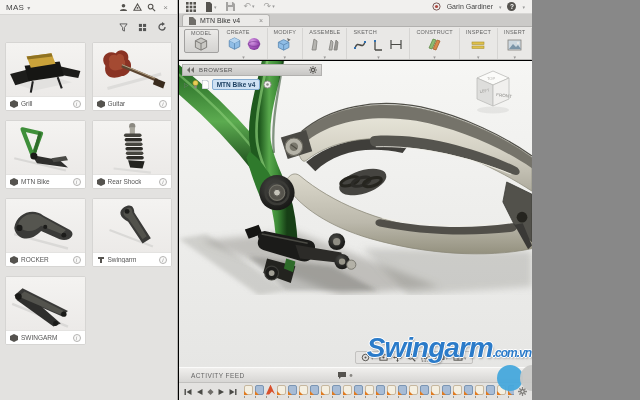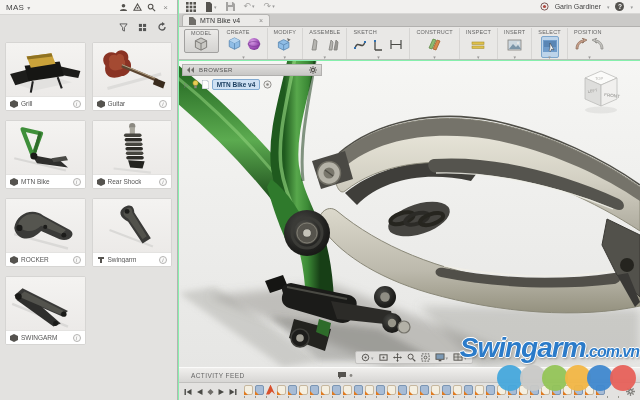--- a/index.html
+++ b/index.html
@@ -1,18 +1,18 @@
 <!DOCTYPE html>
 <html><head>
 <meta charset="utf-8">
 <style>
   html,body{margin:0;padding:0;background:#888;}
   *{box-sizing:border-box;}
-  .screen{position:relative;width:640px;height:400px;overflow:hidden;
-    font-family:"Liberation Sans",sans-serif;background:#86efac;-webkit-font-smoothing:antialiased;}
+  .screen{position:relative;width:532px;height:400px;overflow:hidden;
+    font-family:"Liberation Sans",sans-serif;background:#000000;-webkit-font-smoothing:antialiased;}
 
   
   .data-panel{position:absolute;left:0;top:0;width:178px;height:400px;
     background:#e3e2e0;border-right:1px solid #b5b4b2;}
   .dp-header{height:15px;background:#f4f3f1;border-bottom:1px solid #d7d6d4;
     display:flex;align-items:center;padding:0 6px;gap:3px;}
   .dp-title{font-size:8px;color:#444;letter-spacing:.3px;}
   .dp-caret{font-size:6px;color:#888;}
   .dp-sp{flex:1;}
   .hic{display:inline-flex;width:11px;height:11px;align-items:center;justify-content:center;}
@@ -78,21 +78,21 @@
   .viewcube{position:absolute;right:16px;top:6px;width:46px;height:50px;}
 
   .navbar{position:absolute;left:176px;bottom:3px;height:13px;display:flex;align-items:center;
     gap:5px;background:rgba(228,227,225,.92);border:1px solid #c3c2c0;border-radius:2px;padding:0 5px;}
   .nv-ic{display:inline-flex;align-items:center;gap:1px;}
 
   .watermark{position:absolute;right:1px;top:332px;z-index:26;font-style:italic;font-weight:bold;
     letter-spacing:-1px;white-space:nowrap;
     text-shadow:0 1px 0 #fff,0 -1px 0 #fff,1px 0 0 #fff,-1px 0 0 #fff,1px 2px 2px rgba(0,0,0,.25);}
   .wm-main{font-size:28px;}
-  .wm-suffix{font-size:16px;}
+  .wm-suffix{font-size:12px;}
 
   
   .activity{position:absolute;left:0;right:0;bottom:18px;height:15px;
     background:linear-gradient(#f0efed,#d7d6d4);border-top:1px solid #fbfbfa;
     display:flex;align-items:center;padding:0 12px;gap:6px;}
   .af-label{font-size:6.5px;color:#666;letter-spacing:.4px;}
   .af-ic{margin-left:88px;display:flex;gap:3px;align-items:center;}
 
   .timeline{position:absolute;left:0;right:0;bottom:0;height:18px;background:#e3e2e0;
     border-top:1px solid #c1c0be;display:flex;align-items:center;padding:0 5px;}

